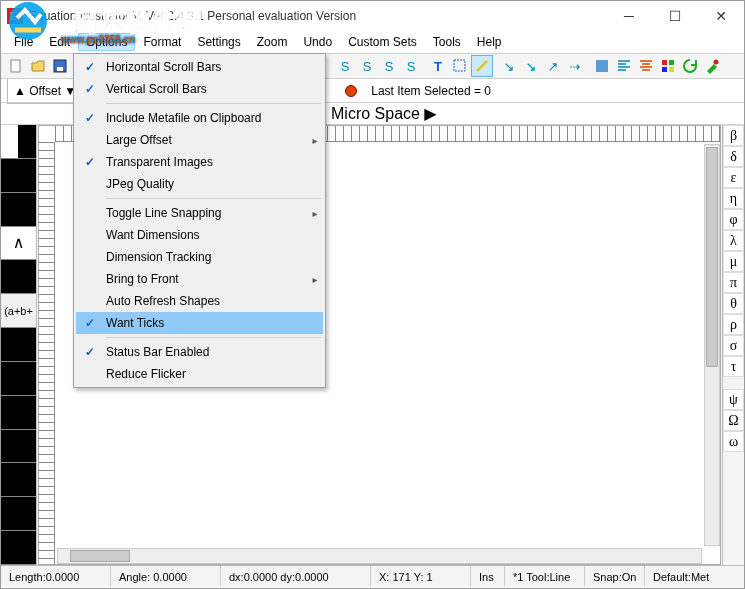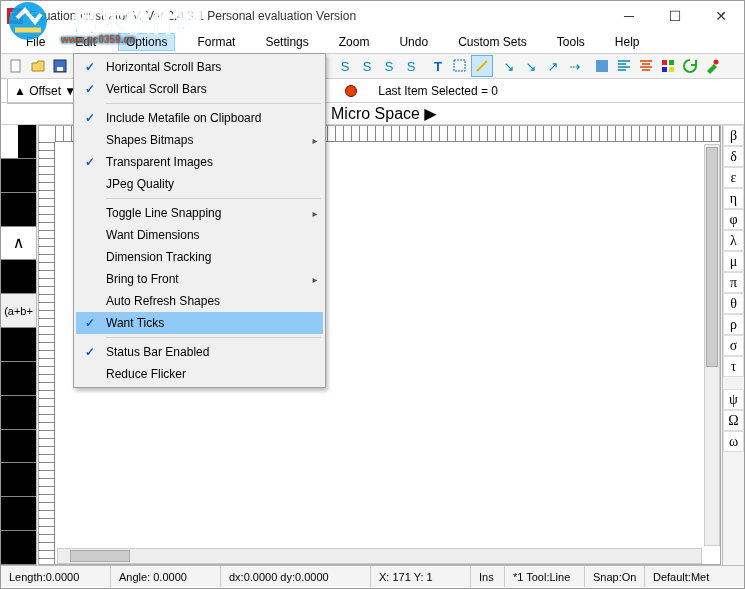--- a/index.html
+++ b/index.html
@@ -6,30 +6,30 @@
 body { font-family: "Microsoft YaHei", "Segoe UI", Tahoma, sans-serif; font-size: 12px; background: #fff; width: 745px; height: 589px; position: relative; overflow: hidden; border: 1px solid #999; }
 .watermark { position: absolute; top: -5px; left: 0; width: 260px; height: 60px; z-index: 100; pointer-events: none; opacity: 0.9; }
 .watermark .wlogo { position:absolute; left:2px; top:4px; width:50px; height:42px; }
 .watermark .wtext { position: absolute; left: 72px; top: 8px; font-size: 26px; font-weight: bold; color:#008fd6; -webkit-text-stroke:1px #fff; white-space:nowrap; text-shadow:0 0 2px #fff,0 0 2px #fff;text-align:center; }
 .watermark .wurl { position:absolute; left:60px; top:38px; font-size:10px; color:#c2410c; font-weight:bold; text-shadow:0 0 3px #0078b4,0 0 3px #0078b4,0 0 3px #0078b4; }
 .titlebar { height: 30px; background:#fff; display:flex; align-items:center; padding:0 6px; position:relative; }
 .titlebar .appicon { width:16px; height:16px; margin-right:6px; }
 .titlebar .title { font-size:12px; color:#333; }
 .titlebar .winbtns { position:absolute; right:0; top:0; height:30px; display:flex; }
 .winbtn { width:46px; height:30px; display:flex; align-items:center; justify-content:center; color:#333; font-size:14px; }
-.menubar { display:flex; height:22px; align-items:center; padding-left:17px; gap:14px; background:#fff; }
+.menubar { display:flex; height:22px; align-items:center; padding-left:5px; gap:0; background:#fff; }
 .menubar .mitem { padding:2px 8px; cursor:default; }
 .menubar .mitem.open { background:#cce8ff; border:1px solid #99d1ff; padding:1px 7px; }
 .toolbar { display:flex; height:26px; align-items:center; border-top:1px solid #d0d0d0; border-bottom:1px solid #d0d0d0; background:#f5f5f5; position:relative; padding-left:4px; gap:0; }
 .tbtn { width:22px; height:22px; display:flex; align-items:center; justify-content:center; border:1px solid transparent; font-size:13px; }
 .tbtn.active { background:#cce8ff; border:1px solid #66afe9; }
 .tsep { width:5px; }
 .secondbar { display:flex; height:24px; align-items:center; border-bottom:1px solid #d0d0d0; background:#fff; padding-left:6px; gap:6px; font-size:12px; }
 .secondbar .offsetbtn { border:1px solid #bbb; padding:12px 6px; height:18px; display:flex; align-items:center; }
-.secondbar .sectiontext { margin-left:15px; }
+.secondbar .sectiontext { margin-left:8px; }
 .redlight { width:12px; height:12px; border-radius:50%; background:#d40; border:1px solid #900; }
 .thirdbar { display:flex; height:22px; align-items:center; border-bottom:1px solid #d0d0d0; background:#fff; padding-left:330px; gap:6px; font-size:16px; }
 .workarea { position:relative; height:440px; background:#f4f4f4; display:flex; }
 .leftpal { width:36px; display:flex; flex-direction:column; border-right:1px solid #bbb; }
 .leftpal .cell { height:36px; border-bottom:1px solid #888; background:#000; display:flex; align-items:center; justify-content:center; color:#fff; font-size:16px; }
 .leftpal .cell.white { background:#fff; color:#000; }
 .leftpal .cell.wedge { background:linear-gradient(to right,#fff 50%,#000 50%); }
 .leftpal .cell.label { background:#f0f0f0; color:#000; font-size:11px; border-right:none; }
 .canvaswrap { flex:1; position:relative; background:#fff; border:1px solid #aaa; margin:0 1px; overflow:hidden; }
 .hruler { position:absolute; top:0; left:16px; right:0; height:16px; background:repeating-linear-gradient(to right,#888 0,#888 1px,transparent 1px,transparent 8px); border-bottom:1px solid #888; }
@@ -253,21 +253,21 @@
       <div class="arrow"></div>
     </div>
   <div class="dsep"></div>
   <div class="drow">
       <div class="check">✓</div>
       <div class="dtext">Include Metafile on Clipboard</div>
       <div class="arrow"></div>
     </div>
   <div class="drow">
       <div class="check"></div>
-      <div class="dtext">Shapes Bitmaps</div>
+      <div class="dtext">Large Offset</div>
       <div class="arrow">▸</div>
     </div>
   <div class="drow">
       <div class="check">✓</div>
       <div class="dtext">Transparent Images</div>
       <div class="arrow"></div>
     </div>
   <div class="drow">
       <div class="check"></div>
       <div class="dtext">JPeg Quality</div>

